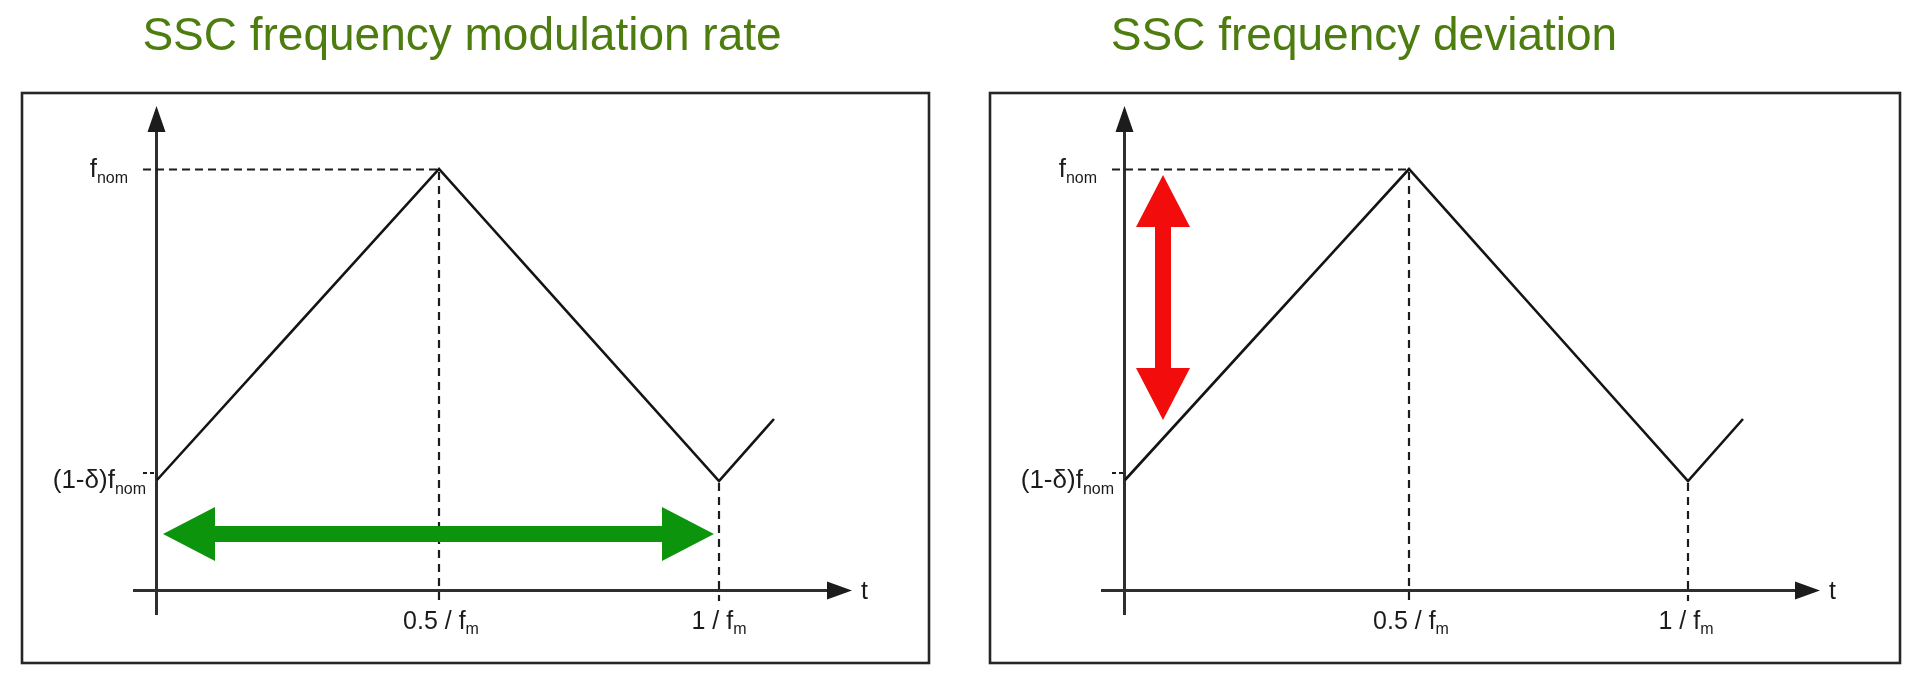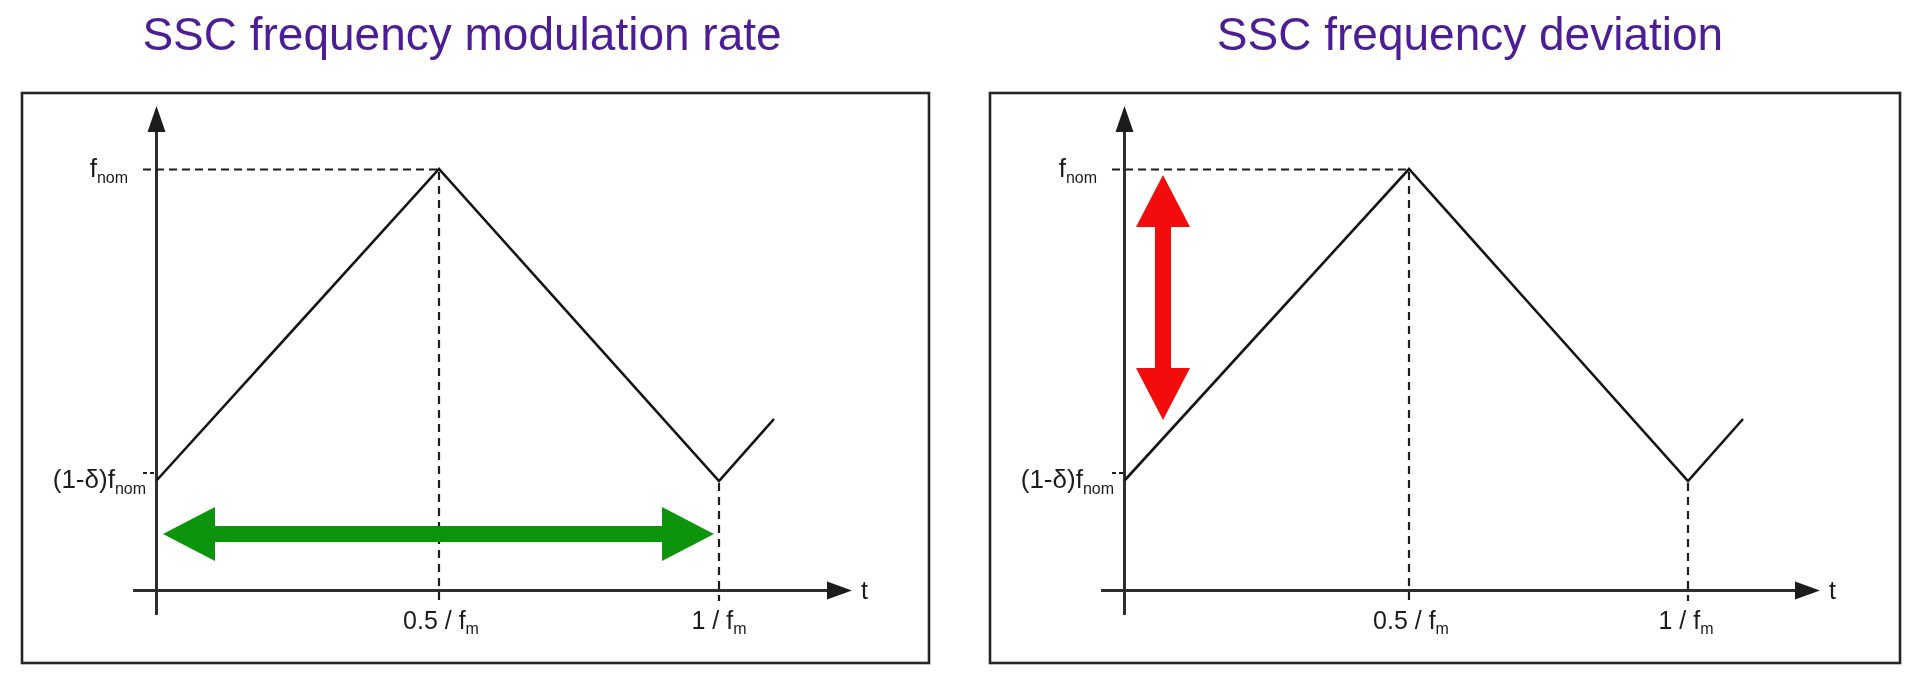--- a/index.html
+++ b/index.html
@@ -2,21 +2,21 @@
 <html><head>
 <meta charset="utf-8">
 <style>
   html,body{margin:0;padding:0;background:#ffffff;}
   body{
     width:1917px;height:680px;position:relative;overflow:hidden;
     font-family:"Liberation Sans", sans-serif;
   }
   .panel-title{
     position:absolute;top:8px;transform:translateX(-50%);
-    font-size:46px;line-height:1.15;color:#4c1d95;white-space:nowrap;
+    font-size:46px;line-height:1.15;color:#4d7c0f;white-space:nowrap;
     letter-spacing:0px;
   }
   #fig{position:absolute;left:0;top:0;}
   .ln{stroke:#1c1c1c;fill:none;}
   .axis{stroke:#2e2e2e;}
   .box{stroke:#262626;fill:#ffffff;stroke-width:2.6px;}
   .dash-h{stroke:#1c1c1c;stroke-width:2.2px;stroke-dasharray:8 5;fill:none;}
   .dash-v{stroke:#1c1c1c;stroke-width:2.2px;stroke-dasharray:8 6;fill:none;}
   .wave{stroke:#141414;stroke-width:2.6px;fill:none;}
   text{fill:#1b1b1b;}
@@ -24,21 +24,21 @@
   .sub{font-size:16px;}
   .tick-lab{font-size:25px;}
   .tick-sub{font-size:16px;}
   .t-lab{font-size:25px;}
 </style>
 </head>
 <body>
 
 <div class="panel-title" style="left:462px;">SSC frequency modulation rate</div>
 
-<div class="panel-title" style="left:1470px;">SSC frequency deviation</div>
+<div class="panel-title" style="left:1364px;">SSC frequency deviation</div>
 
 <svg id="fig" width="1917" height="680" viewBox="0 0 1917 680">
 
   <g>
     <rect class="box" x="22" y="93" width="907" height="570"></rect>
 
     <line class="ln axis" x1="156.5" y1="615" x2="156.5" y2="127" stroke-width="3"></line>
     <polygon points="156.5,106 147.5,132 165.5,132" fill="#1c1c1c"></polygon>
 
     <line class="ln axis" x1="133" y1="590.5" x2="829" y2="590.5" stroke-width="3"></line>

